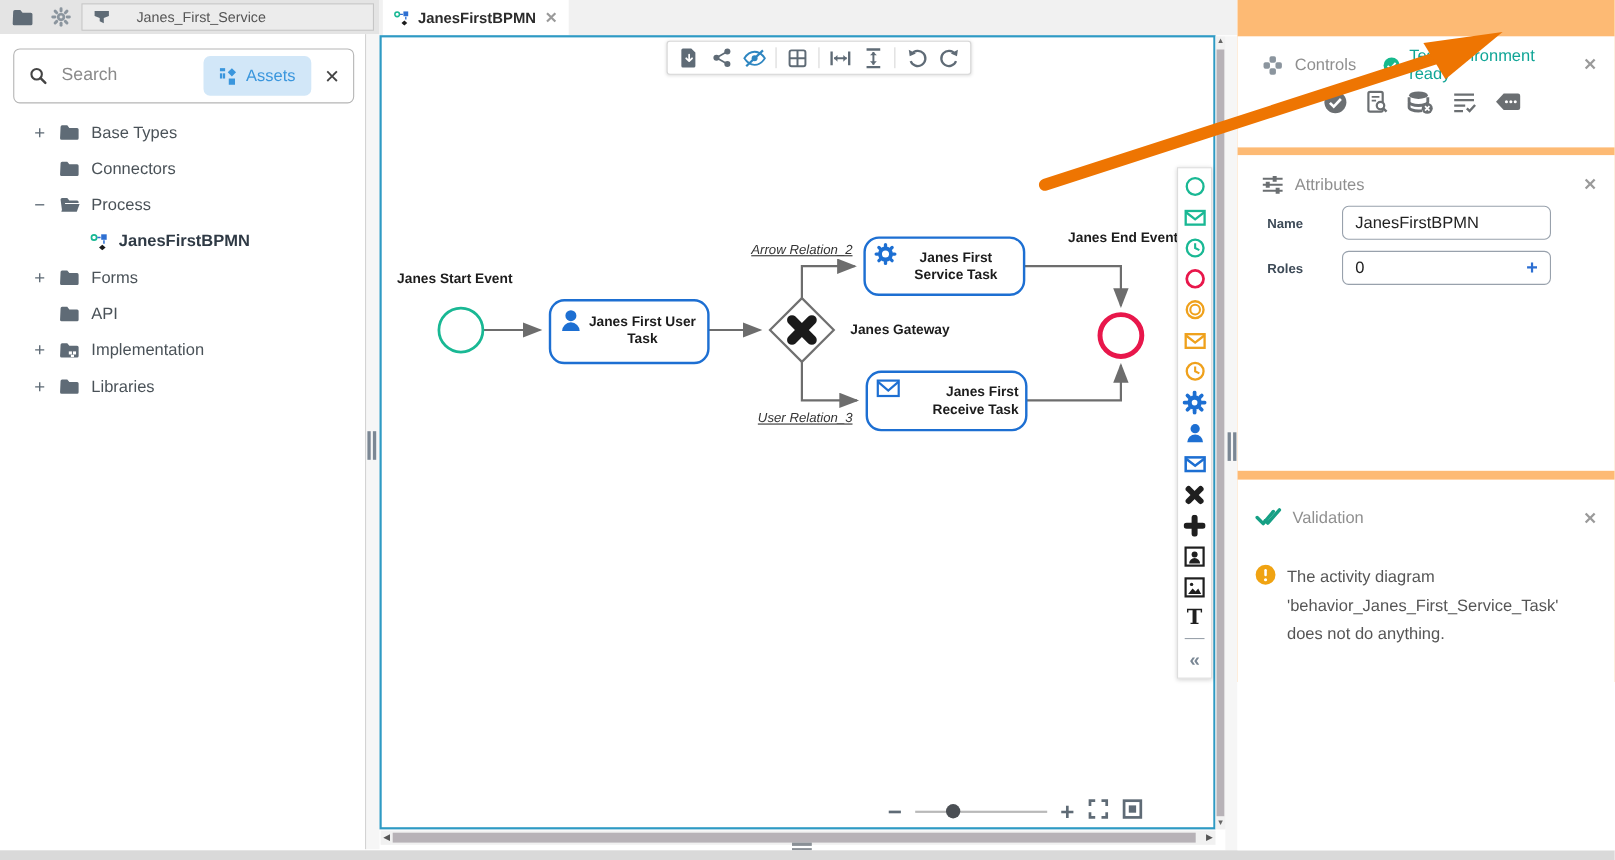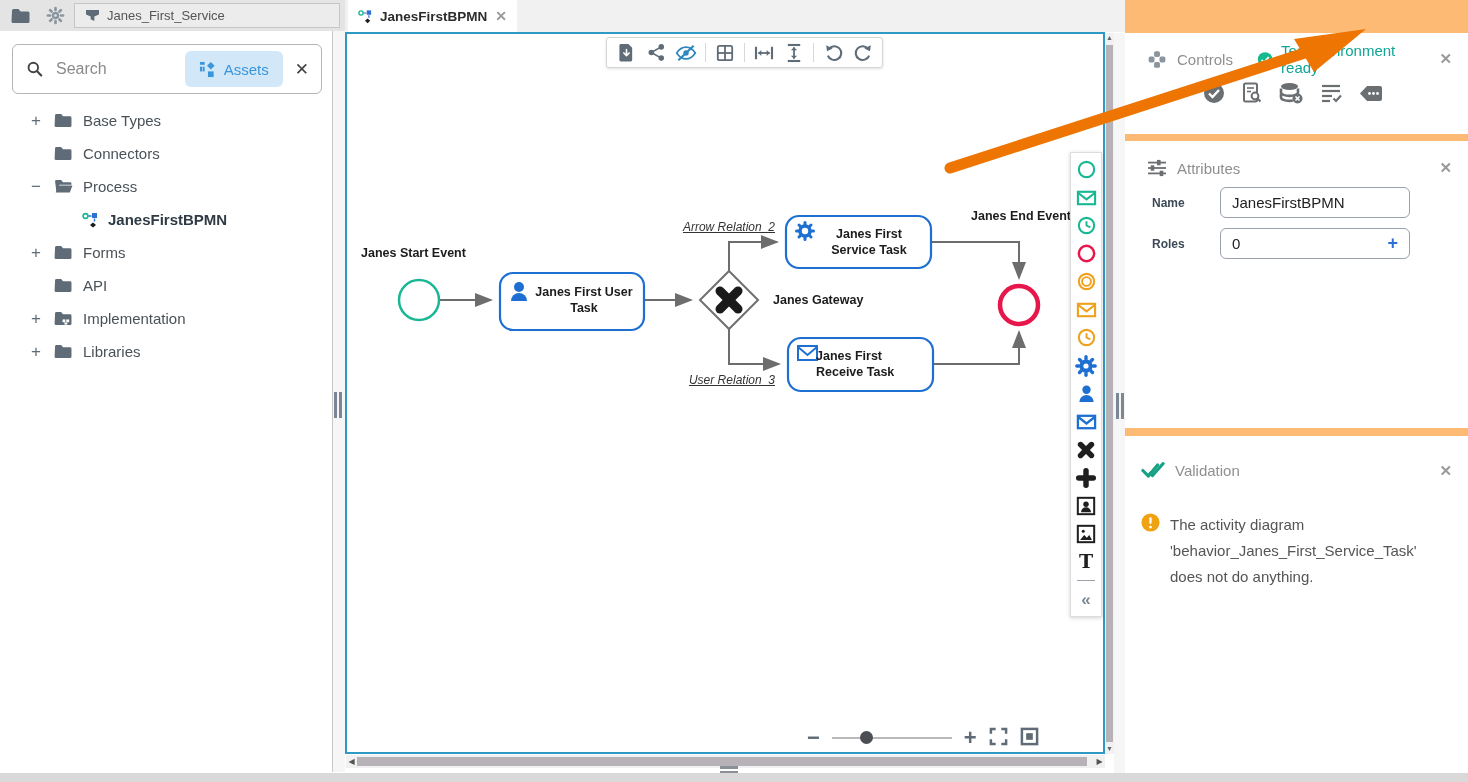--- a/index.html
+++ b/index.html
@@ -4,21 +4,21 @@
 <style>
   * { margin:0; padding:0; box-sizing:border-box; }
   html,body { width:1468px; height:782px; font-family:"Liberation Sans", sans-serif; background:#fff; overflow:hidden; }
   .abs { position:absolute; }
   .stage { position:relative; width:1468px; height:782px; background:#fff; }
 
   
   .topbar-left { left:0; top:0; width:345px; height:31px; background:#e4e4e4; }
   .tb-btn { top:3px; width:30px; height:25px; background:#e4e4e4; display:flex; align-items:center; justify-content:center; cursor:pointer; }
   .crumb { left:74px; top:3px; height:25px; background:#ececec; border:1px solid #c6c6c6; display:flex; align-items:center; gap:7px; padding:0 10px; width:266px; }
-  .crumb span { font-size:13px; color:#555; }
+  .crumb span { font-size:13px; color:#555;margin-left:17px; }
   .tabstrip { left:345px; top:0; width:780px; height:32px; background:#f1f1f1; }
   .tab { left:348px; top:0px; width:169px; height:32px; background:#fff; display:flex; align-items:center; gap:8px; padding:0 10px; cursor:pointer; }
   .tab .lbl { font-size:13.5px; font-weight:bold; color:#2b2b2b; }
   .tab .x { margin-left:auto; color:#9a9a9a; font-size:14px; font-weight:bold; cursor:pointer; }
   .topright { left:1125px; top:0; width:343px; height:33px; background:#fff; }
   .tr-ic { top:4px; width:27px; height:27px; display:flex; align-items:center; justify-content:center; cursor:pointer; }
   .hlbox { left:1371px; top:2px; width:31px; height:30px; border:3px solid #ee7502; pointer-events:none; }
   .serifT { font-family:"DejaVu Serif", serif; font-style:italic; font-size:23px; color:#5f6b76; font-weight:bold; }
 
   
@@ -365,21 +365,21 @@
         </g>
       <circle cx="672" cy="271" r="19" fill="#fff" stroke="#e8174b" stroke-width="4.5"></circle>
     </svg>
 
     <div class="dlabel" style="left:14px;top:212px;width:116px">Janes Start Event</div>
     <div class="dlabel" style="left:181px;top:251px;width:112px;text-align:center">Janes First User Task</div>
     <div class="dlabel" style="left:426px;top:259px;white-space:nowrap">Janes Gateway</div>
     <div class="dlabel it" style="left:316px;top:186px;width:112px;text-align:right;white-space:nowrap">Arrow Relation_2</div>
     <div class="dlabel" style="left:467px;top:193px;width:110px;text-align:center">Janes First Service Task</div>
     <div class="dlabel it" style="left:316px;top:339px;width:112px;text-align:right;white-space:nowrap">User Relation_3</div>
-    <div class="dlabel" style="left:469px;top:315px;width:110px;text-align:left">Janes First Receive Task</div>
+    <div class="dlabel" style="left:469px;top:315px;width:110px;text-align:right">Janes First Receive Task</div>
     <div class="dlabel" style="left:624px;top:175px;width:110px;white-space:nowrap">Janes End Event</div>
 
     <div class="abs palette">
       <span class="pi">
           <svg width="21" height="21" viewBox="0 0 22 22">
             <circle cx="11" cy="11" r="8" fill="none" stroke="#19b894" stroke-width="2.2"></circle>
           </svg>
         </span>
       <span class="pi">
           <svg width="21" height="18" viewBox="0 0 22 18">

